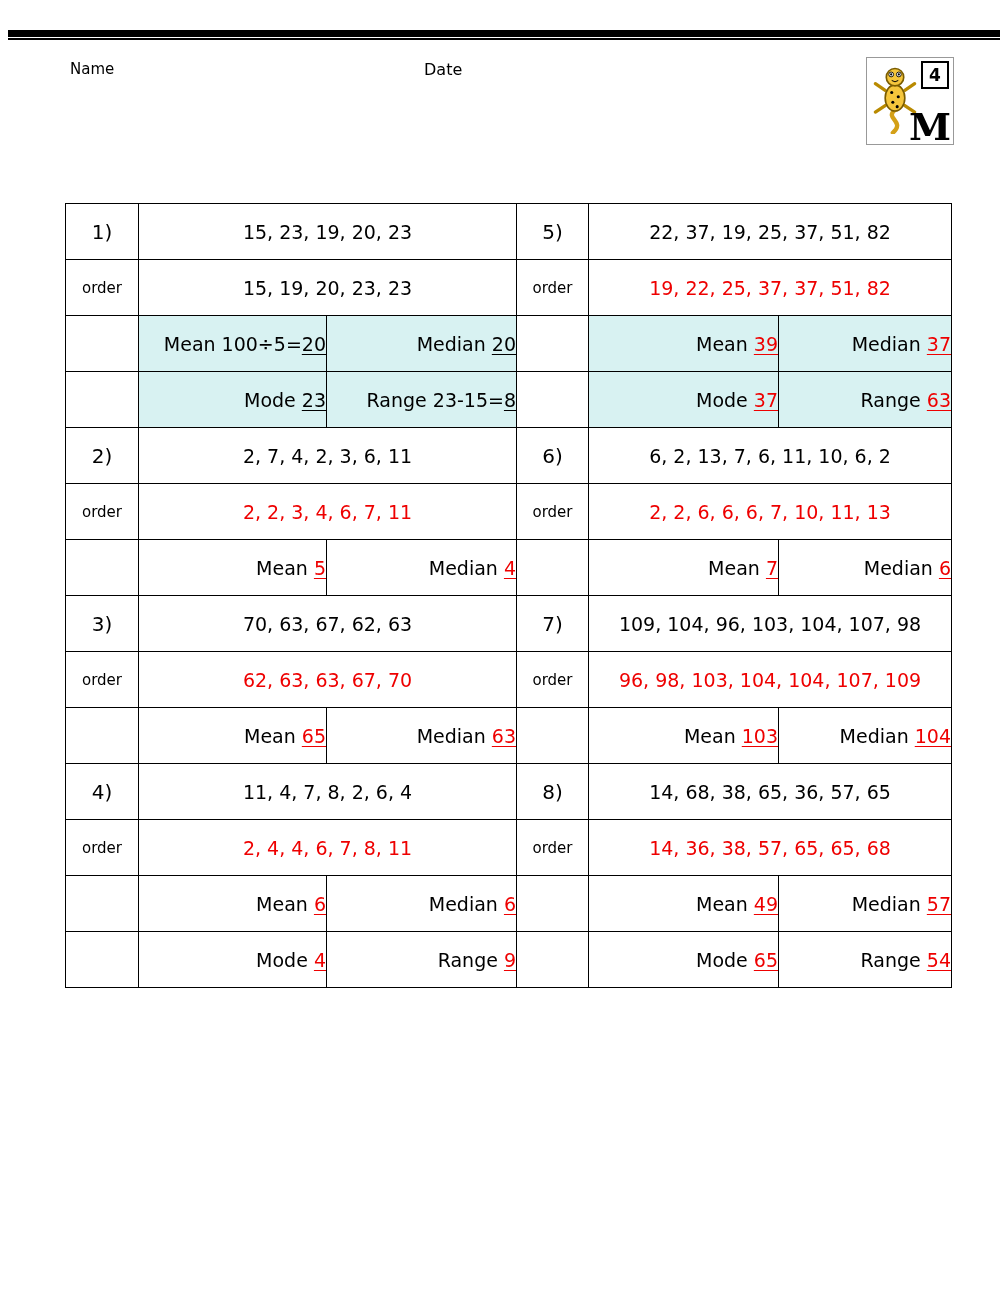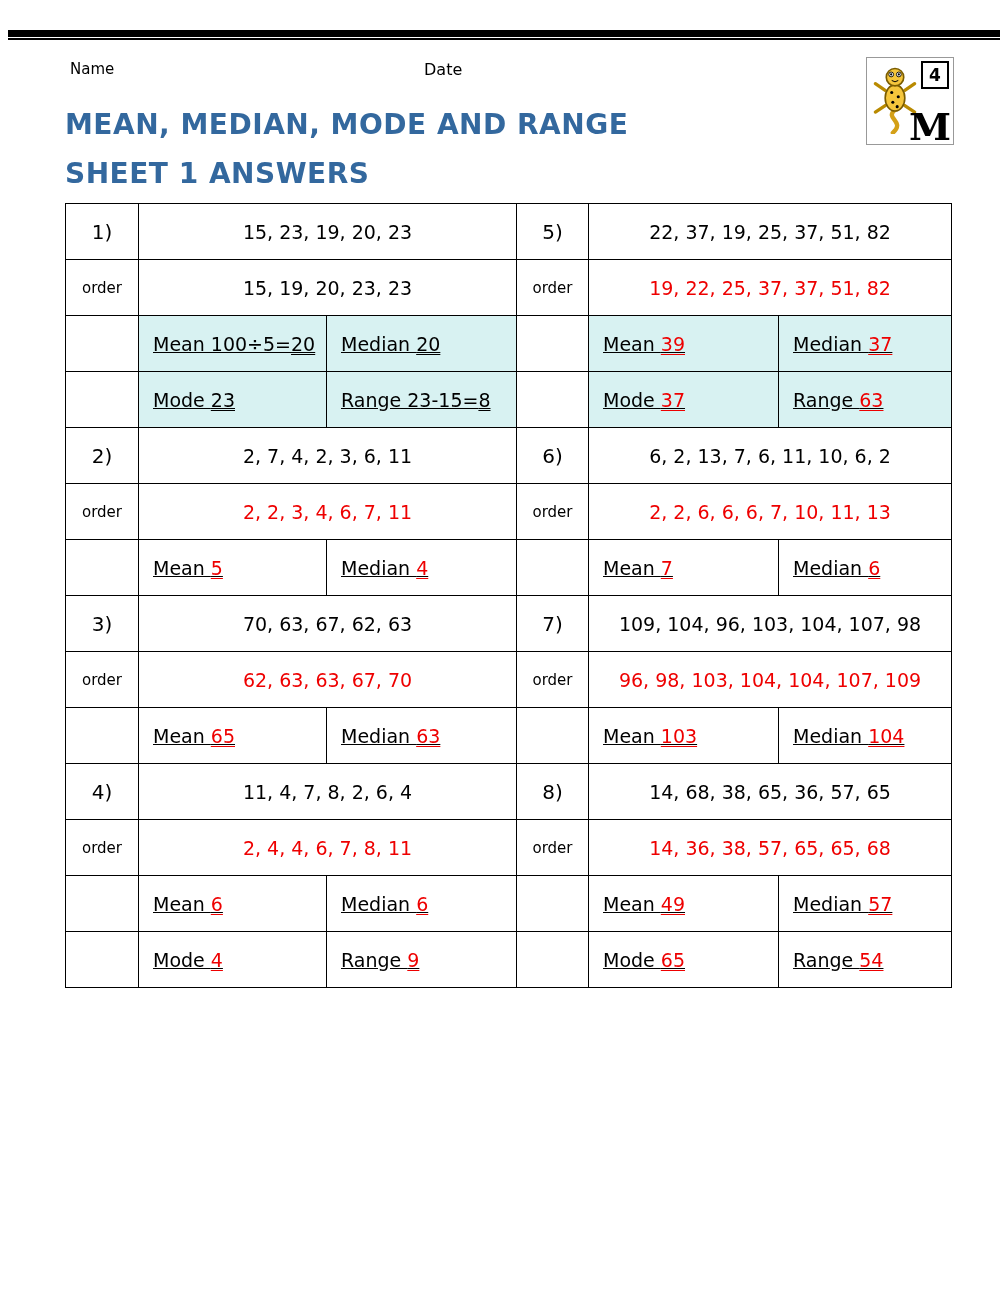--- a/index.html
+++ b/index.html
@@ -26,21 +26,21 @@
   
   .title{position:absolute;left:57px;top:100px;color:#33689e;font-weight:bold;font-size:28px;letter-spacing:0.5px;}
   .title div{line-height:49px;}
 
   
   .t{position:absolute;left:57px;top:203px;border-collapse:collapse;table-layout:fixed;width:886px;}
   .t td{border:1px solid #000;height:55px;font-size:19px;text-align:center;vertical-align:middle;
         padding:0;overflow:hidden;background:#fff;}
   .t td.num{font-size:20px;}
   .t td.ord{font-size:15px;}
-  .t td.stat{text-align:left;padding-left:14px;text-decoration:underline;}
+  .t td.stat{text-align:right;padding-left:14px;}
   .t td.hl{background:#d8f2f2;}
   .red{color:#ee0000;}
   .val{text-decoration:underline;text-underline-offset:3px;}
 
   
   .footer{position:absolute;top:1198px;left:50%;transform:translateX(-50%);display:flex;align-items:flex-end;flex-direction:column;}
   .f-icon{position:relative;width:66px;height:62px;flex:0 0 66px;}
   .f-icon svg{position:absolute;left:0;top:4px;}
   .board{position:absolute;left:40px;top:0;width:24px;background:#8fd8d8;border:1px solid #446;
          font-size:8px;line-height:9px;text-align:center;padding:2px 0;}
@@ -83,24 +83,20 @@
   <div class="date-lbl">Date</div>
 
   <div class="logo-box">
     <svg class="sal-h" width="48" height="70" viewBox="0 0 44 64">
         <use href="#sal"></use>
       </svg>
     <div class="grade">4</div>
     <div class="logo-m">M</div>
   </div>
 
-  <div class="title">
-    <div>MEAN, MEDIAN, MODE AND RANGE</div>
-    <div>SHEET 1 ANSWERS</div>
-  </div>
 
   <table class="t">
     <colgroup>
       <col style="width:73px">
         <col style="width:188px">
         <col style="width:190px">
       <col style="width:72px">
         <col style="width:190px">
         <col style="width:173px">
     </colgroup>

